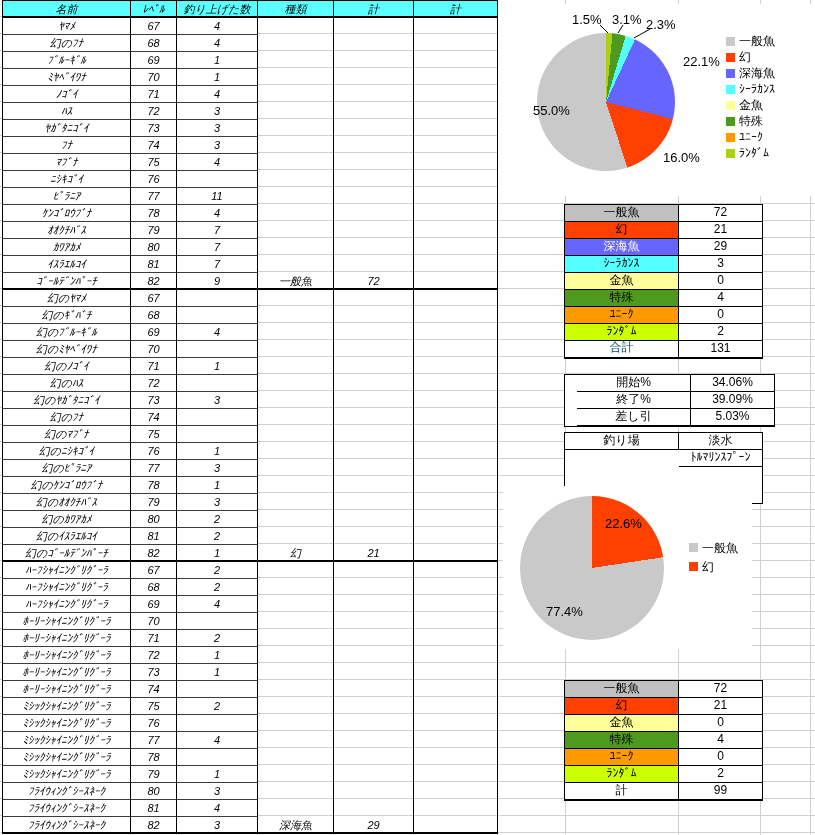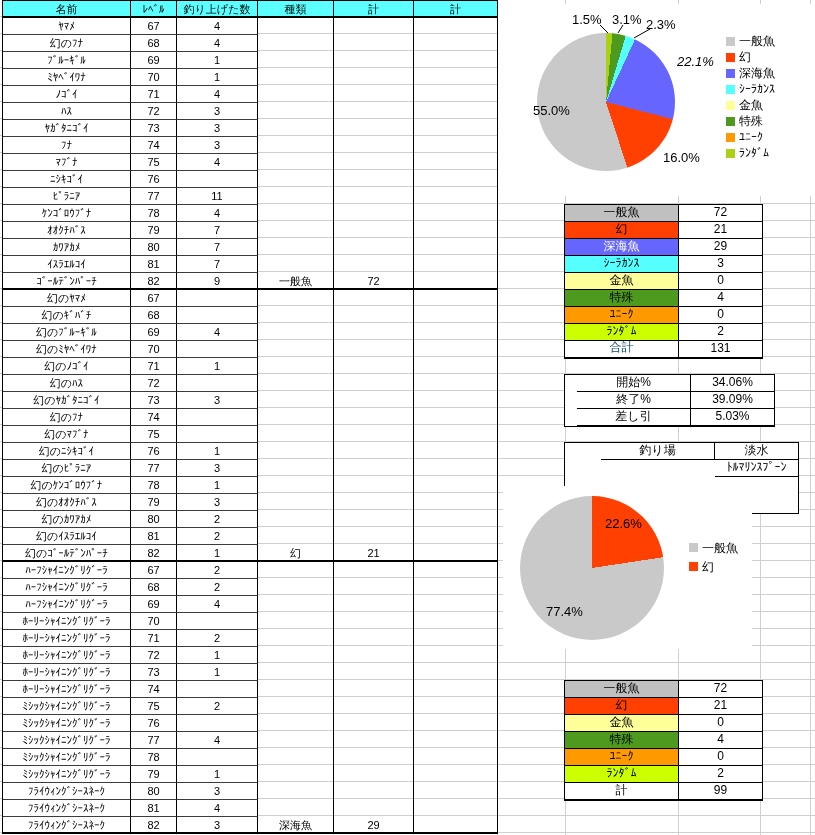--- a/index.html
+++ b/index.html
@@ -3,36 +3,36 @@
 <meta charset="utf-8">
 <style>
   html,body{margin:0;padding:0;}
   body{width:815px;height:835px;position:relative;overflow:hidden;background:#fff;
        font-family:"Liberation Sans","DejaVu Sans",sans-serif;color:#000;}
   
   #gridlines{position:absolute;left:0;top:0;width:815px;height:835px;
     background:repeating-linear-gradient(to bottom,transparent 0,transparent 16px,#cfcfcf 16px,#cfcfcf 17px);}
   .vline{position:absolute;top:0;width:1px;height:835px;background:#cfcfcf;}
   
-  #fish-table{position:absolute;left:2px;top:0;width:495px;border-left:1px solid #000;border-top:1px solid #000;}
+  #fish-table{position:absolute;left:2px;top:0;width:495px;border-left:1px solid #000;border-top:1px solid #000;font-style:italic;}
   .frow{display:grid;grid-template-columns:128px 46px 81px 76px 80px 84px;height:17px;}
   .cell{box-sizing:border-box;height:17px;line-height:16px;font-size:11px;text-align:center;
         white-space:nowrap;overflow:hidden;}
   .c0,.c1,.c2{background:#fff;border-right:1px solid #000;border-bottom:1px solid #3c3c3c;}
   .c3,.c4,.c5{background:transparent;border-right:1px solid #000;}
   .hrow .cell{background:#5cffff;border-right:1px solid #000;border-bottom:2px solid #000;}
   .sec .cell{border-bottom:2px solid #000 !important;}
   
   .mini{position:absolute;left:564px;display:grid;grid-template-columns:114px 83px;border:1px solid #000;background:#fff;}
   .mini .mcell{box-sizing:border-box;height:17px;line-height:15px;font-size:12px;text-align:center;
         border-right:1px solid #000;border-bottom:1px solid #000;white-space:nowrap;overflow:hidden;}
   .mini .mcell:nth-child(2n){border-right:none;}
   #summary-top{top:204px;}
   #percent-table{top:374px;padding-left:12px;}
-  #fishing-table{top:442px;padding-left:36px;}
+  #fishing-table{top:432px;}
   #summary-bottom{top:680px;}
   
   .chartbox{position:absolute;background:#fff;}
   #chart1{left:498px;top:4px;width:317px;height:192px;}
   #chart2{left:503px;top:486px;width:249px;height:163px;}
   .pie{position:absolute;border-radius:50%;}
   #pie1{left:39px;top:29px;width:138px;height:138px;}
   #pie2{left:17px;top:10px;width:144px;height:144px;}
   .plabel{position:absolute;font-size:13px;line-height:14px;white-space:nowrap;}
   .legend{position:absolute;}
@@ -460,21 +460,21 @@
 <div class="chartbox" id="chart1">
   <div class="pie" id="pie1" style="background: conic-gradient(rgb(170, 209, 19) 0deg, rgb(170, 209, 19) 5.4deg, rgb(78, 154, 30) 5.4deg, rgb(78, 154, 30) 16.56deg, rgb(85, 255, 255) 16.56deg, rgb(85, 255, 255) 24.84deg, rgb(102, 102, 255) 24.84deg, rgb(102, 102, 255) 104.4deg, rgb(255, 64, 0) 104.4deg, rgb(255, 64, 0) 162deg, rgb(201, 201, 201) 162deg, rgb(201, 201, 201) 360deg);"></div>
   <svg class="callouts" width="317" height="192">
     <line x1="102" y1="21" x2="110" y2="29" stroke="#000" stroke-width="1"></line>
     <line x1="125" y1="21" x2="120" y2="29" stroke="#000" stroke-width="1"></line>
     <line x1="152" y1="25" x2="136" y2="34" stroke="#000" stroke-width="1"></line>
   </svg>
   <div class="plabel" style="left:74px;top:9px;">1.5%</div>
   <div class="plabel" style="left:114px;top:9px;">3.1%</div>
   <div class="plabel" style="left:148px;top:14px;">2.3%</div>
-  <div class="plabel" style="left:179px;top:51px;font-style:italic;">22.1%</div>
+  <div class="plabel" style="left:185px;top:51px;">22.1%</div>
   <div class="plabel" style="left:165px;top:147px;">16.0%</div>
   <div class="plabel" style="left:3px;top:100px;margin-left:32px;">55.0%</div>
   <div class="legend" id="legend1">
       <div class="litem">
         <div class="lsw" style="background: rgb(201, 201, 201);"></div>
         <div class="ltx">一般魚</div>
       </div>
       <div class="litem">
         <div class="lsw" style="background: rgb(255, 64, 0);"></div>
         <div class="ltx">幻</div>

